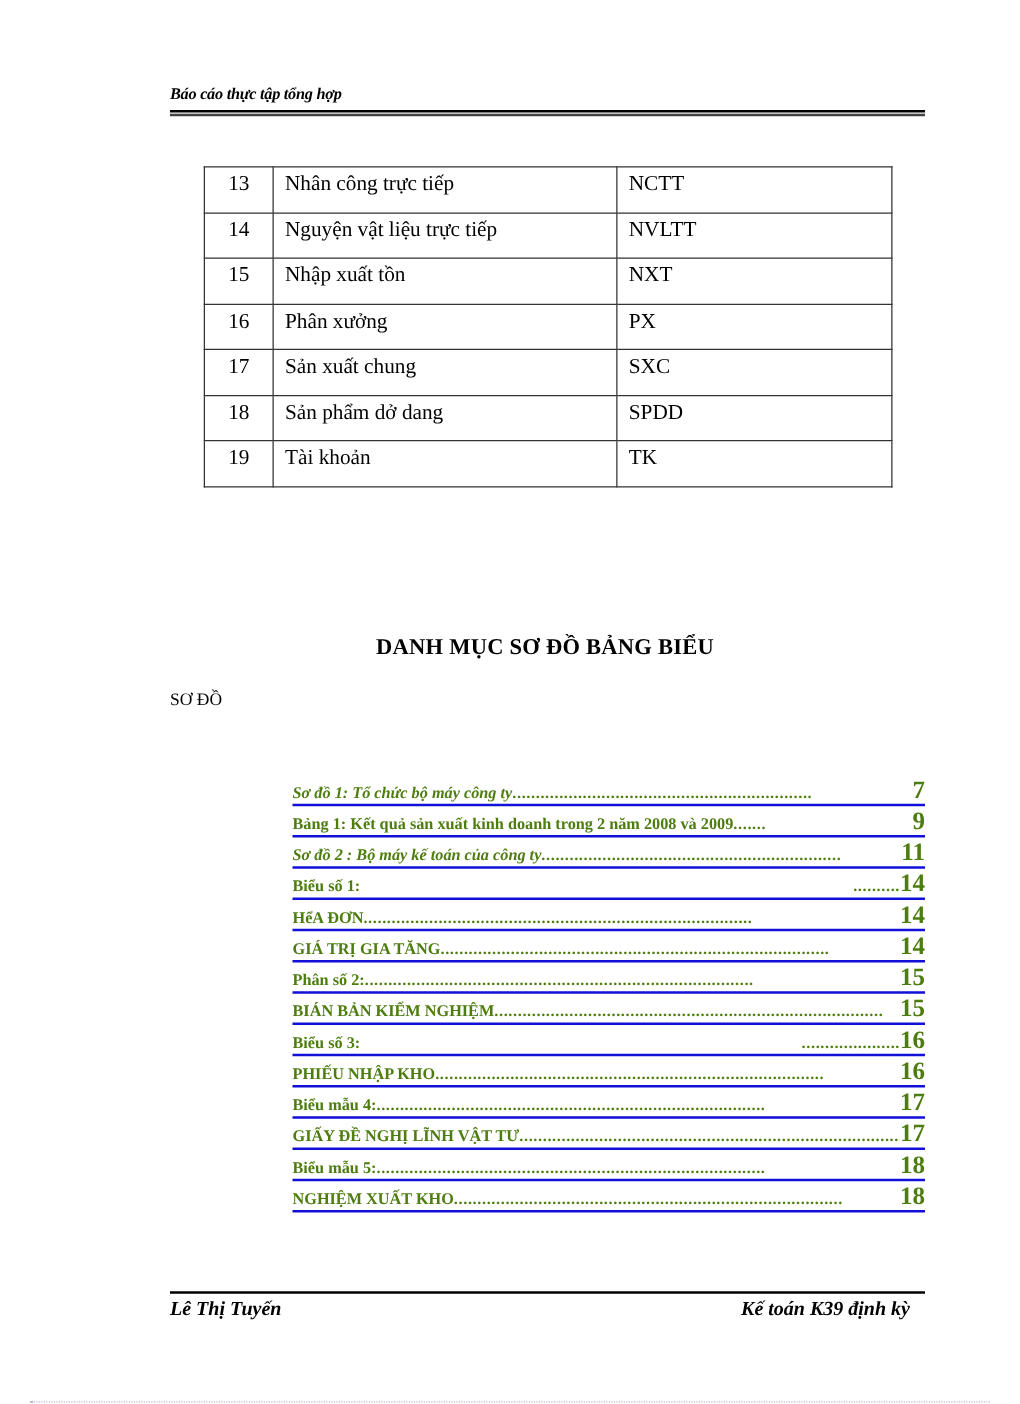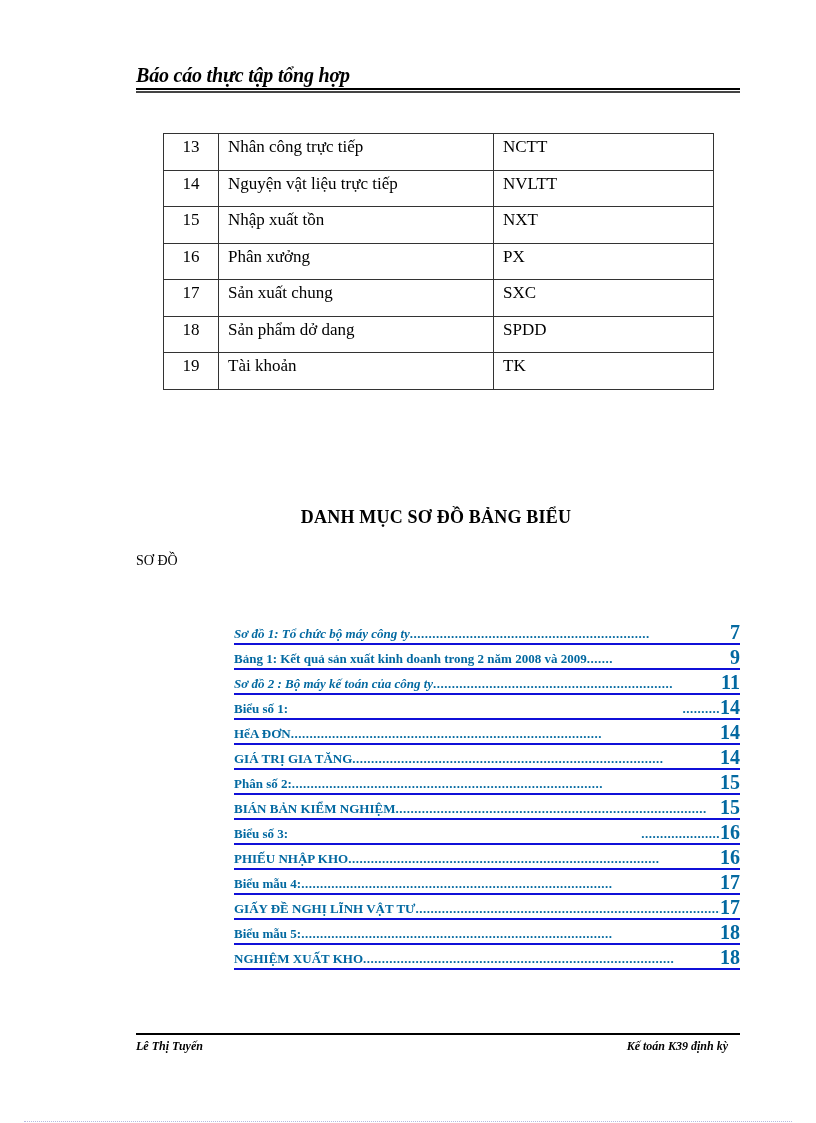--- a/index.html
+++ b/index.html
@@ -5,21 +5,21 @@
     html, body { margin: 0; padding: 0; }
     body {
       width: 816px; height: 1123px; background: #ffffff; position: relative;
       font-family: "Liberation Serif", "DejaVu Serif", serif; color: #000;
       overflow: hidden;
     }
     .header {
       position: absolute; left: 136px; top: 64px; width: 604px;
     }
     .header-title {
-      font-style: italic; font-weight: bold; font-size: 20px; line-height: 22px;
+      font-style: italic; font-weight: bold; font-size: 13px; line-height: 22px;
       letter-spacing: -0.2px;
     }
     .header-rule {
       margin-top: 2px; height: 2px; background: #000; border-bottom: 1px solid #fff;
       box-shadow: 0 2px 0 0 #444;
     }
     table.abbr {
       position: absolute; left: 163px; top: 133px;
       border-collapse: collapse; width: 551px;
       font-size: 17px;
@@ -34,39 +34,39 @@
       position: absolute; left: 0; width: 872px; top: 507px; text-align: center;
       font-weight: bold; font-size: 18px; letter-spacing: 0.2px;
     }
     .section-label {
       position: absolute; left: 136px; top: 553px; font-size: 14px;
     }
     .toc {
       position: absolute; left: 234px; top: 620px; width: 506px;
     }
     .toc-row {
-      display: flex; align-items: flex-end; height: 24.5px; color: #0369a1;
+      display: flex; align-items: flex-end; height: 24.5px; color: #4d7c0f;
       border-bottom: 2px solid #1010d8; box-sizing: border-box;
       white-space: nowrap; overflow: hidden;
       font-weight: bold; font-size: 13px; margin-bottom: 0.5px; justify-content: center;
     }
     .toc-row.italic .toc-label { font-style: italic; }
     .toc-row .toc-label { flex: 0 0 auto; padding-bottom: 1px; }
     .toc-row .toc-dots {
       flex: 1 1 auto; overflow: hidden; padding-bottom: 1px; letter-spacing: 0.5px;
     }
     .toc-row .toc-dots.gap { text-align: right; }
     .toc-row .toc-page { flex: 0 0 auto; font-size: 20px; line-height: 22px; }
     .footer {
       position: absolute; left: 136px; top: 1033px; width: 604px;
     }
     .footer-rule { height: 2px; background: #000; }
     .footer-row {
       display: flex; justify-content: space-between; margin-top: 4px;
-      font-style: italic; font-weight: bold; font-size: 12px; padding-right: 12px;
+      font-style: italic; font-weight: bold; font-size: 16px; padding-right: 12px;
     }
     .page-edge {
       position: absolute; left: 24px; right: 24px; top: 1121px;
       border-top: 1px dotted #b9b9e0;
     }
   </style>
 </head>
 <body>
 
 <div class="header">

